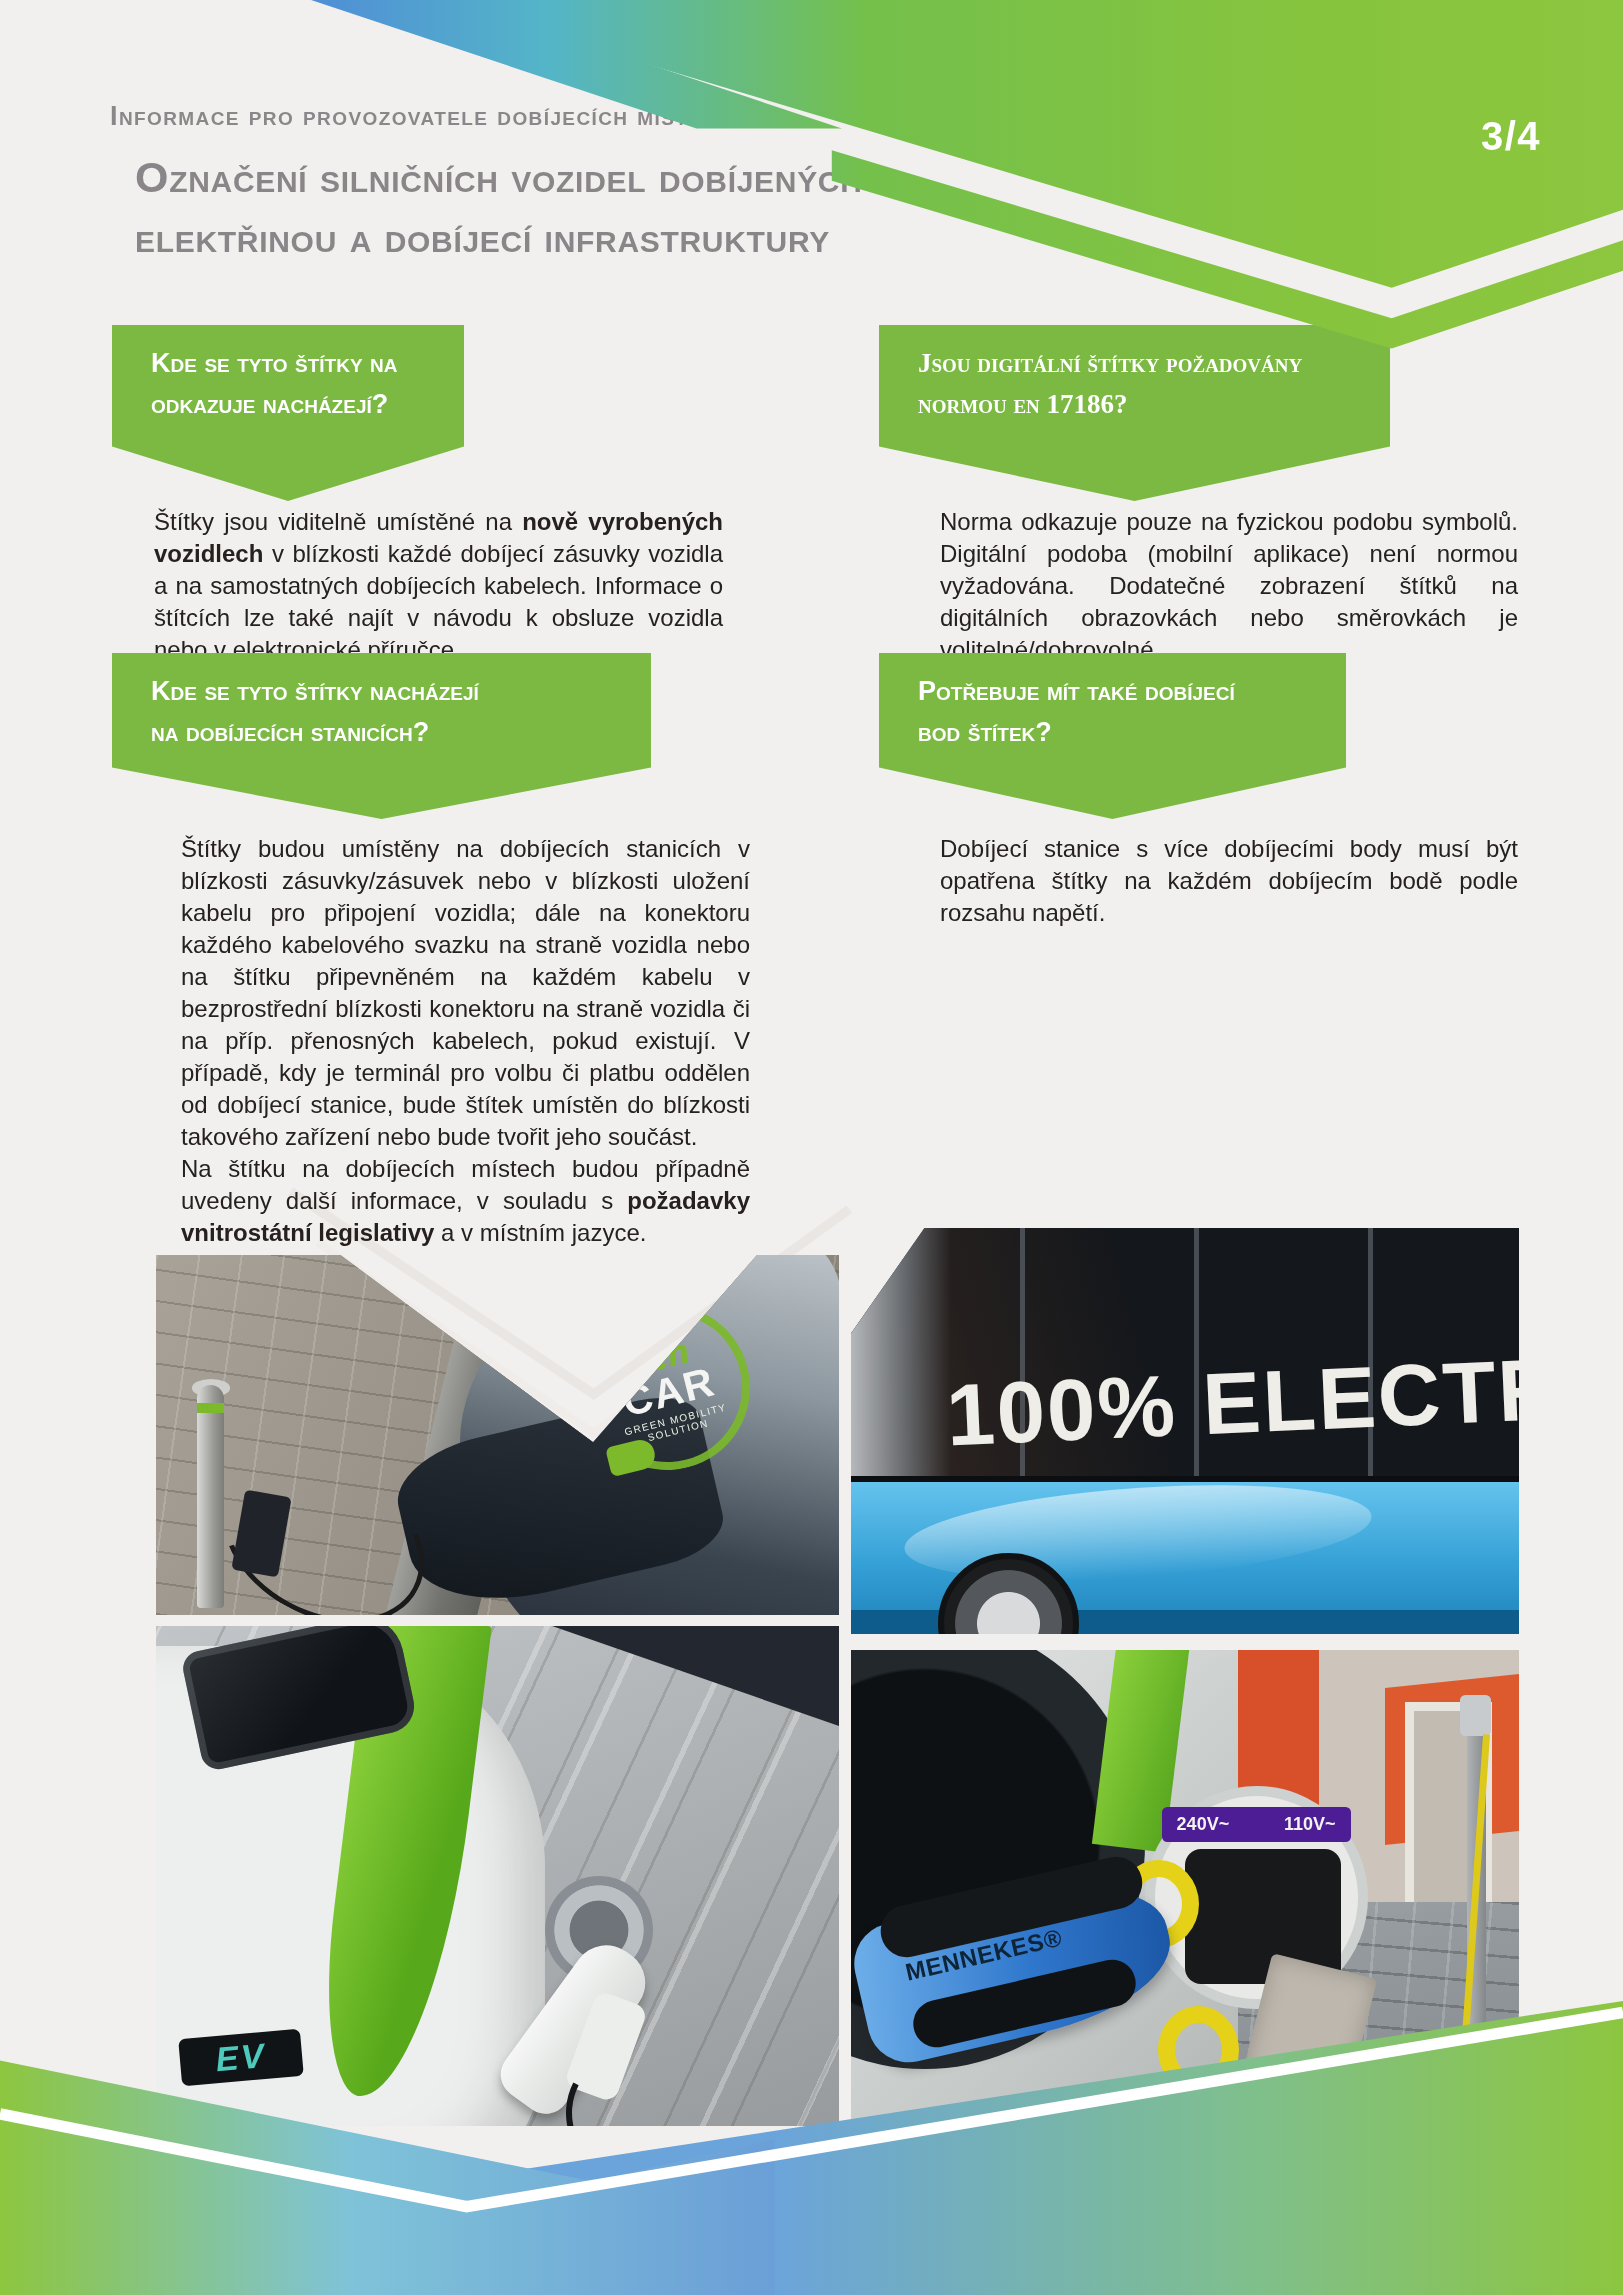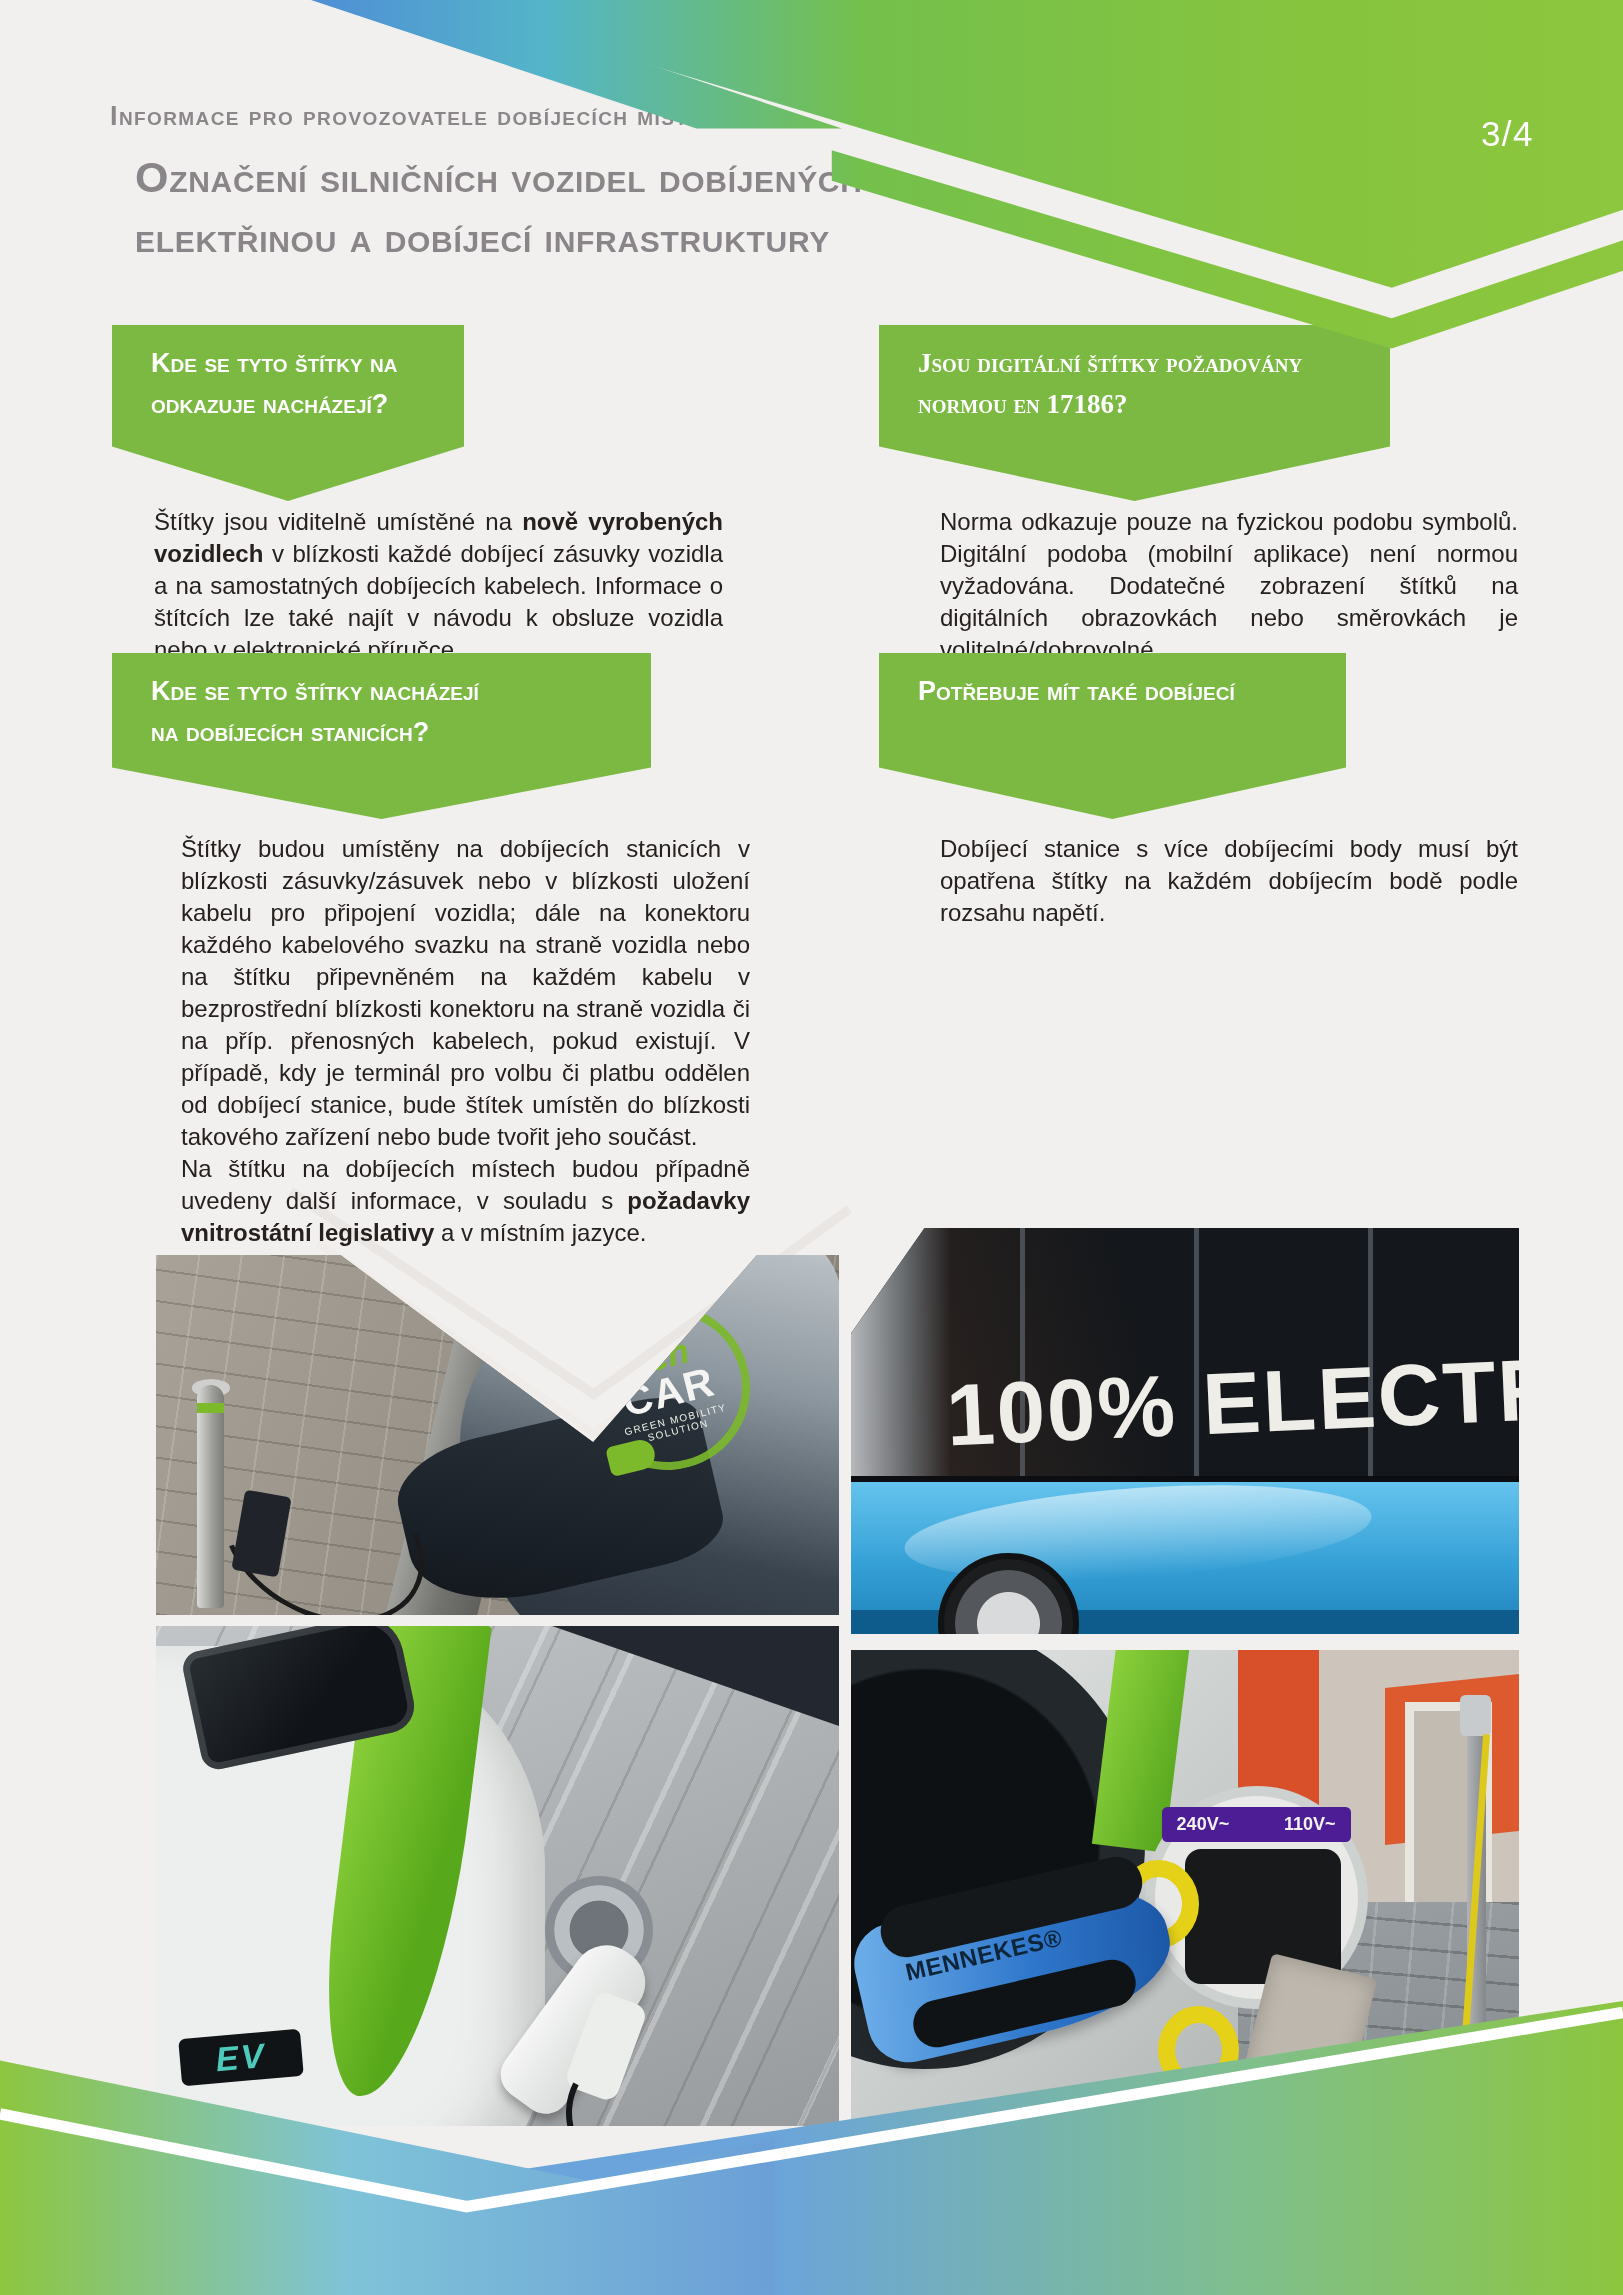--- a/index.html
+++ b/index.html
@@ -11,21 +11,21 @@
   html,body{margin:0;padding:0;background:#e8e8e8;}
   .page{
     position:relative;width:1623px;height:2295px;overflow:hidden;
     background:var(--page-bg);
     font-family:"Liberation Sans",sans-serif;
   }
   
   .decor-top{position:absolute;left:0;top:0;width:1623px;height:352px;z-index:2;}
   .page-num{
     position:absolute;left:1481px;top:114px;z-index:3;
-    color:#ffffff;font-size:35px;font-weight:400;letter-spacing:1.4px;
+    color:#ffffff;font-size:40px;font-weight:700;letter-spacing:1.4px;
   }
   
   .kicker{
     position:absolute;left:110px;top:101px;z-index:1;
     font-variant:small-caps;font-weight:700;font-size:27px;letter-spacing:1.4px;
     color:var(--text-gray);white-space:nowrap;
   }
   .title{
     position:absolute;left:135px;top:147px;z-index:1;
     font-variant:small-caps;font-weight:700;font-size:43px;line-height:60px;
@@ -247,20 +247,21 @@
   <div class="answer a2">Norma odkazuje pouze na fyzickou podobu symbolů. Digitální podoba (mobilní aplikace) není normou vyžadována. Dodatečné zobrazení štítků na digitálních obrazovkách nebo směrovkách je volitelné/dobrovolné.</div>
 
   <div class="banner b2">
     <div>Kde se tyto štítky nacházejí</div>
     <div>na dobíjecích stanicích?</div>
   </div>
   <div class="answer a3">Štítky budou umístěny na dobíjecích stanicích v blízkosti zásuvky/zásuvek nebo v blízkosti uložení kabelu pro připojení vozidla; dále na konektoru každého kabelového svazku na straně vozidla nebo na štítku připevněném na každém kabelu v bezprostřední blízkosti konektoru na straně vozidla či na příp. přenosných kabelech, pokud existují. V případě, kdy je terminál pro volbu či platbu oddělen od dobíjecí stanice, bude štítek umístěn do blízkosti takového zařízení nebo bude tvořit jeho součást.<br>Na štítku na dobíjecích místech budou případně uvedeny další informace, v souladu s <strong>požadavky vnitrostátní legislativy</strong> a v místním jazyce.</div>
 
   <div class="banner b4">
     <div>Potřebuje mít také dobíjecí</div>
+    <div>bod štítek?</div>
   </div>
   <div class="answer a4">Dobíjecí stanice s více dobíjecími body musí být opatřena štítky na každém dobíjecím bodě podle rozsahu napětí.</div>
 
   <div class="photo p1">
     <div class="p1-bricks"></div>
     <div class="p1-curb"></div>
     <div class="p1-car"></div>
     <div class="p1-window"></div>
     <div class="p1-logo">
       <span class="zen">zen</span>

